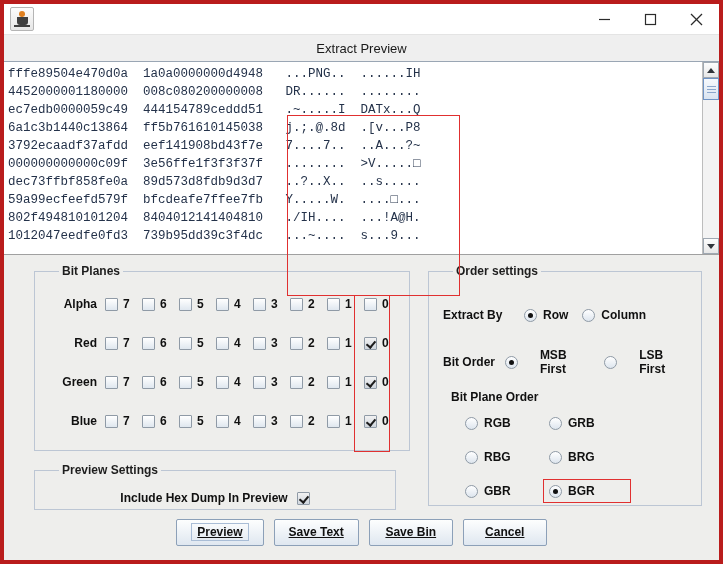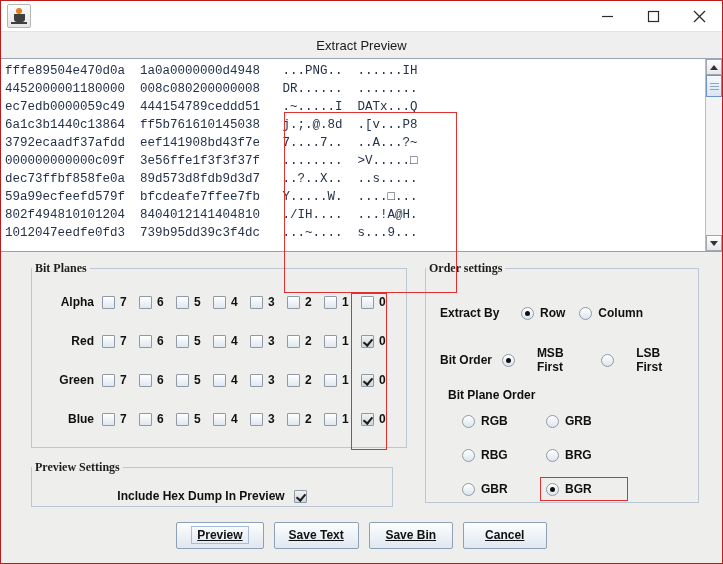--- a/index.html
+++ b/index.html
@@ -14,21 +14,21 @@
     overflow: hidden;
     position: relative;
   }
 
   
   #window {
     position: absolute;
     left: 0; top: 0;
     width: 723px; height: 564px;
     background: #eeeeec;
-    border: 1px solid #b91c1c;
+    border: 4px solid #b91c1c;
     box-sizing: border-box;
     display: flex;
     flex-direction: column;
   }
 
   
   .titlebar {
     height: 30px;
     background: #ffffff;
     display: flex;
@@ -171,26 +171,25 @@
   }
 
   fieldset.group {
     position: absolute;
     margin: 0;
     border: 1px solid #bcc6d4;
     background: transparent;
     padding: 0;
   }
   fieldset.group > legend {
-    margin-left: 0;
+    margin-left: 24px;
     padding: 0 3px;
     font-size: 12px;
     font-weight: bold;
     color: #1e1e1e;
-    font-family: Liberation Serif, serif;
   }
 
   #grp-bitplanes { left: 30px; top: 9px; width: 374px; height: 185px; }
   #grp-order     { left: 424px; top: 9px; width: 272px; height: 240px; }
   #grp-preview   { left: 30px; top: 208px; width: 360px; height: 45px; }
 
   
   .bp-row {
     position: absolute;
     left: 0; right: 0;

